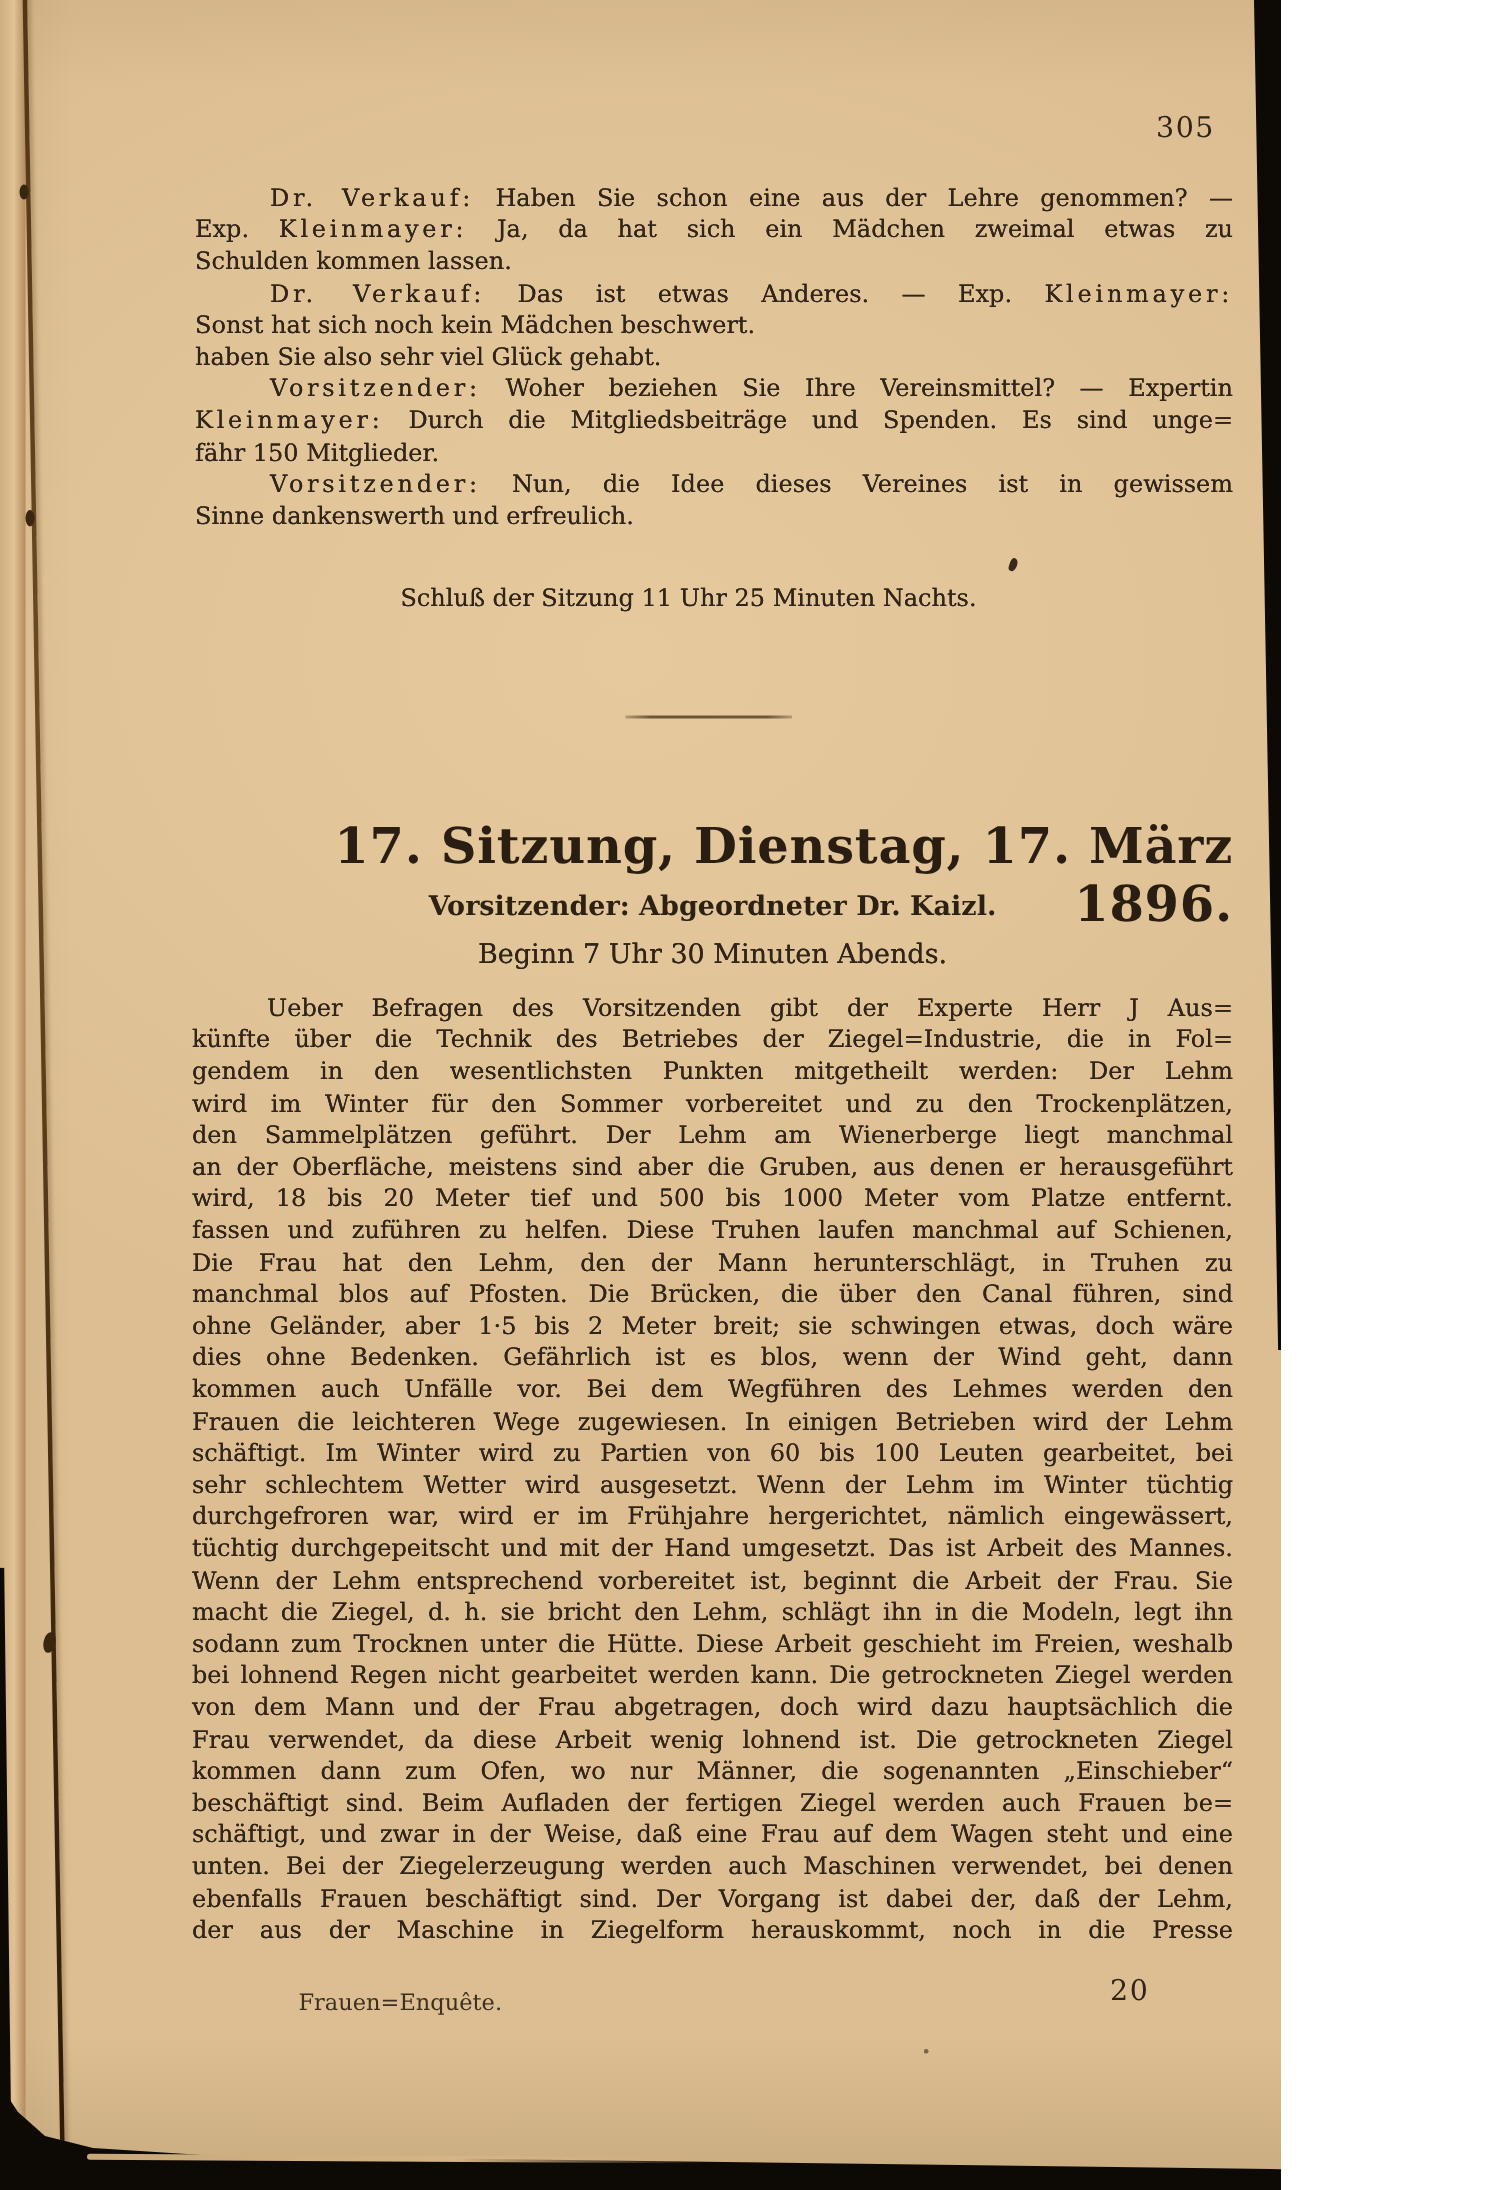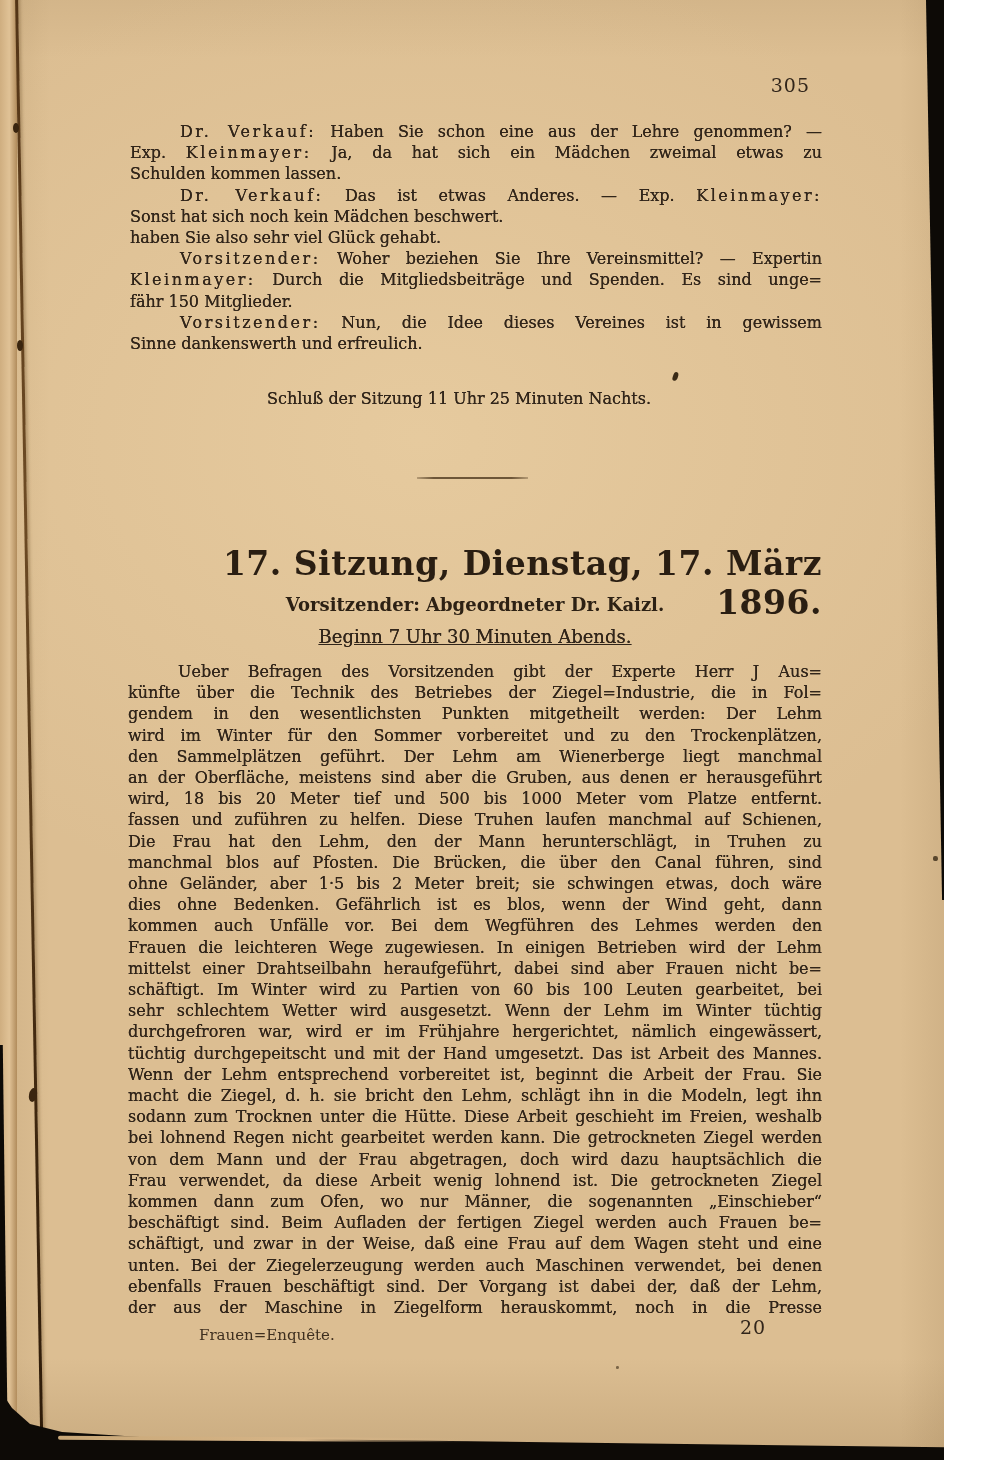--- a/index.html
+++ b/index.html
@@ -1,18 +1,18 @@
 <!DOCTYPE html>
 <html><head>
 <meta charset="utf-8">
 <style>
   html,body{margin:0;padding:0;}
   #stage{
     position:relative;
-    width:944px;height:1460px;
+    width:854px;height:1460px;
     background:#fef9c3;
     overflow:hidden;
     font-family:"DejaVu Serif", serif;
   }
   
   #paper{
     position:absolute;left:0;top:0;width:1000px;height:1460px;
     background:
       radial-gradient(ellipse 900px 700px at 42% 30%, rgba(238,212,168,.55), rgba(238,212,168,0) 70%),
       linear-gradient(90deg, rgba(110,80,40,.10) 0, rgba(110,80,40,0) 5%, rgba(110,80,40,0) 90%, rgba(110,80,40,.22) 99%),
@@ -75,21 +75,21 @@
   .spaced{letter-spacing:2.5px;}
   #closing-line{left:113px;top:389px;width:692px;text-align:center;font-size:16px;
     text-shadow:0 0 .4px currentColor;}
   #section-rule{left:417px;top:477px;width:111px;height:2px;
     background:linear-gradient(90deg,rgba(109,86,56,.4),#6d5638 15%,#6d5638 85%,rgba(109,86,56,.4));}
   #session-title{left:128px;top:544px;width:694px;text-align:right;
     font-size:33px;font-weight:bold;letter-spacing:.5px;color:#2a1e12;}
   #session-chair{left:128px;top:594px;width:694px;text-align:center;
     font-size:18px;font-weight:bold;color:#2d2114;}
   #session-begin{left:128px;top:626px;width:694px;text-align:center;font-size:18px;
-    text-shadow:0 0 .4px currentColor;text-decoration:underline;}
+    text-shadow:0 0 .4px currentColor;}
   #footer-left{left:199px;top:1326px;font-size:15px;color:#3e2f1f;}
   #footer-right{left:740px;top:1316px;font-size:19px;letter-spacing:1px;}
 </style>
 </head>
 <body>
 
 <div id="stage">
   <div id="paper"></div>
 
   <div id="left-strip"></div>
@@ -137,21 +137,20 @@
       <div class="line just"><span>den Sammelplätzen geführt. Der Lehm am Wienerberge liegt manchmal</span></div>
       <div class="line just"><span>an der Oberfläche, meistens sind aber die Gruben, aus denen er herausgeführt</span></div>
       <div class="line just"><span>wird, 18 bis 20 Meter tief und 500 bis 1000 Meter vom Platze entfernt.</span></div>
       <div class="line just"><span>fassen und zuführen zu helfen. Diese Truhen laufen manchmal auf Schienen,</span></div>
       <div class="line just"><span>Die Frau hat den Lehm, den der Mann herunterschlägt, in Truhen zu</span></div>
       <div class="line just"><span>manchmal blos auf Pfosten. Die Brücken, die über den Canal führen, sind</span></div>
       <div class="line just"><span>ohne Geländer, aber 1·5 bis 2 Meter breit; sie schwingen etwas, doch wäre</span></div>
       <div class="line just"><span>dies ohne Bedenken. Gefährlich ist es blos, wenn der Wind geht, dann</span></div>
       <div class="line just"><span>kommen auch Unfälle vor. Bei dem Wegführen des Lehmes werden den</span></div>
       <div class="line just"><span>Frauen die leichteren Wege zugewiesen. In einigen Betrieben wird der Lehm</span></div>
-      <div class="line just"><span>mittelst einer Drahtseilbahn heraufgeführt, dabei sind aber Frauen nicht be=</span></div>
       <div class="line just"><span>schäftigt. Im Winter wird zu Partien von 60 bis 100 Leuten gearbeitet, bei</span></div>
       <div class="line just"><span>sehr schlechtem Wetter wird ausgesetzt. Wenn der Lehm im Winter tüchtig</span></div>
       <div class="line just"><span>durchgefroren war, wird er im Frühjahre hergerichtet, nämlich eingewässert,</span></div>
       <div class="line just"><span>tüchtig durchgepeitscht und mit der Hand umgesetzt. Das ist Arbeit des Mannes.</span></div>
       <div class="line just"><span>Wenn der Lehm entsprechend vorbereitet ist, beginnt die Arbeit der Frau. Sie</span></div>
       <div class="line just"><span>macht die Ziegel, d. h. sie bricht den Lehm, schlägt ihn in die Modeln, legt ihn</span></div>
       <div class="line just"><span>sodann zum Trocknen unter die Hütte. Diese Arbeit geschieht im Freien, weshalb</span></div>
       <div class="line just"><span>bei lohnend Regen nicht gearbeitet werden kann. Die getrockneten Ziegel werden</span></div>
       <div class="line just"><span>von dem Mann und der Frau abgetragen, doch wird dazu hauptsächlich die</span></div>
       <div class="line just"><span>Frau verwendet, da diese Arbeit wenig lohnend ist. Die getrockneten Ziegel</span></div>

